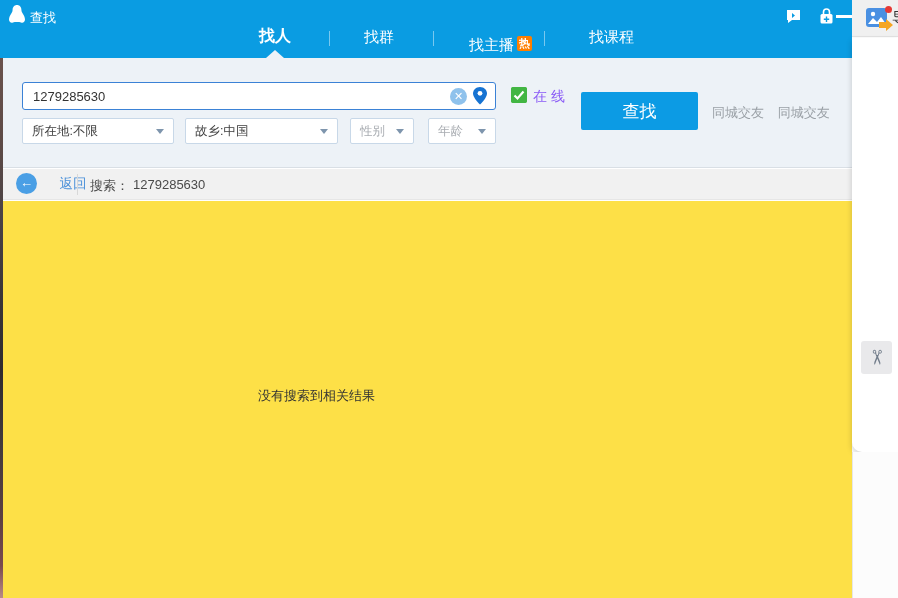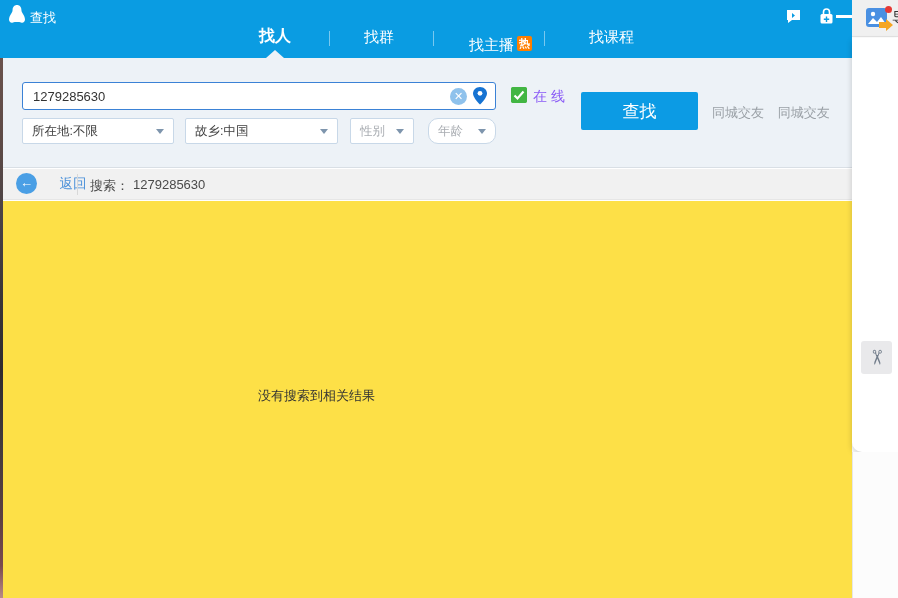--- a/index.html
+++ b/index.html
@@ -46,21 +46,21 @@
   .city-links span + span { margin-left:10px; }
 
   .filter { position:absolute; top:60px; height:26px; background:#fff; border:1px solid #c8d8e8; border-radius:2px;
             font-size:12.5px; color:#404040; line-height:24px; padding-left:9px; cursor:pointer; }
   .filter.muted { color:#a9adb2; }
   .filter .caret { position:absolute; right:9px; top:10px; width:0; height:0;
                    border-left:4.5px solid transparent; border-right:4.5px solid transparent; border-top:5px solid #7e95ad; }
   .f1 { left:22px;  width:152px; }
   .f2 { left:185px; width:153px; }
   .f3 { left:350px; width:64px; }
-  .f4 { left:428px; width:68px;border-radius:10px; }
+  .f4 { left:428px; width:68px; }
 
   
   .result-bar { position:absolute; left:0; top:169px; width:852px; height:31px; background:#f1f1f1; border-bottom:1px solid #e6e6e6; }
   .back-btn { position:absolute; left:16px; top:4px; cursor:pointer; }
   .back-circle { display:inline-block; width:21px; height:21px; background:#4a9fe5; border-radius:50%; color:#fff;
                  text-align:center; line-height:20px; font-size:13px; vertical-align:middle; }
   .back-label { display:inline-block; margin-left:18px; color:#4a90d9; font-size:13.5px; vertical-align:middle; }
   .rb-divider { position:absolute; left:77px; top:5px; width:1px; height:21px; background:#d8d8d8; }
   .rb-search-label { position:absolute; left:90px; top:8px; font-size:13px; color:#4a4a4a; }
   .rb-search-term { position:absolute; left:133px; top:8px; font-size:13px; color:#4a4a4a; }

